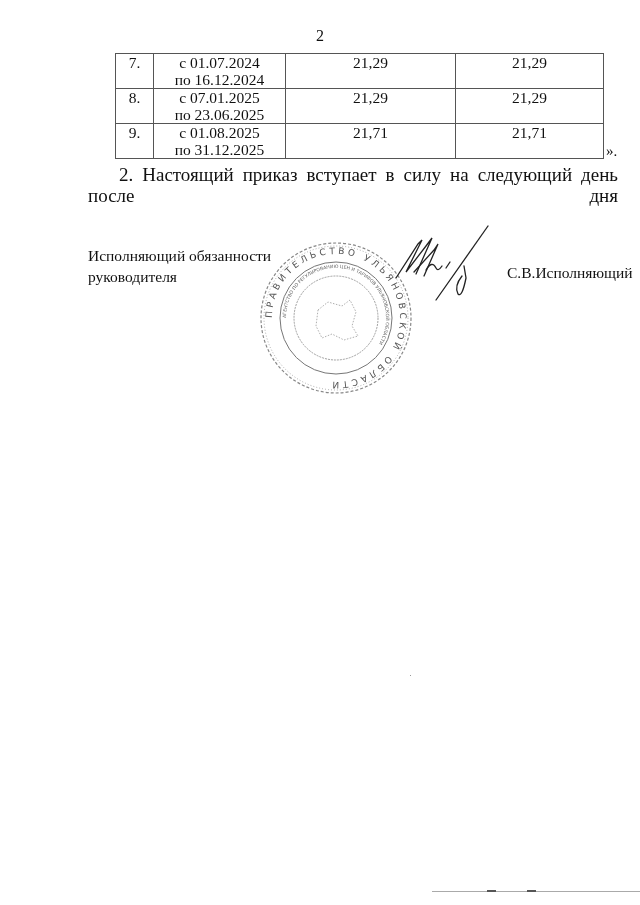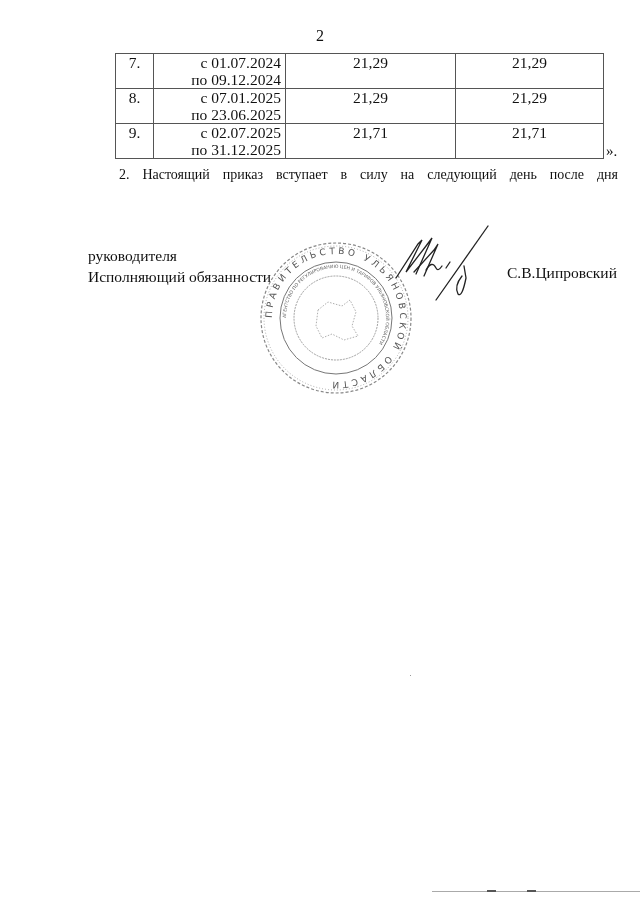--- a/index.html
+++ b/index.html
@@ -5,25 +5,25 @@
   html, body { margin: 0; padding: 0; background: #ffffff; }
   body { width: 640px; height: 905px; position: relative; overflow: hidden;
          font-family: "Liberation Serif", "DejaVu Serif", serif; color: #111; }
   .page-num { position: absolute; top: 27px; left: 0; width: 640px; text-align: center;
               font-size: 16px; }
   table.tariff { position: absolute; left: 115px; top: 53px; border-collapse: collapse;
                  font-size: 15.5px; }
   table.tariff td { border: 1.3px solid #555; vertical-align: top; padding: 0 4px;
                     line-height: 17px; height: 34px; }
   td.num { width: 29px; text-align: center; }
-  td.period { width: 123px; text-align: right; padding-left: 3px; }
+  td.period { width: 123px; text-align: center; padding-left: 3px; }
   td.v1 { width: 161px; text-align: center; }
   td.v2 { width: 139px; text-align: center; }
   .close-quote { position: absolute; left: 606px; top: 143px; font-size: 15px; }
-  .para { position: absolute; left: 88px; top: 164px; width: 530px; font-size: 14px;
+  .para { position: absolute; left: 88px; top: 164px; width: 530px; font-size: 19px;
           line-height: 21px; text-align: justify; text-align-last: left; }
   .para .first { text-indent: 31px; display: block; text-align: justify; text-align-last: justify; }
   .sign-role { position: absolute; left: 88px; top: 245px; font-size: 15.5px; line-height: 21px; }
   .sign-name { position: absolute; left: 507px; top: 264px; font-size: 15.5px; }
   .stamp { position: absolute; left: 258px; top: 240px; width: 156px; height: 156px; }
   .signature { position: absolute; left: 388px; top: 222px; width: 110px; height: 82px; }
   .speck { position: absolute; left: 410px; top: 675px; width: 1px; height: 1px; background: #999; }
   .bottom-line { position: absolute; left: 432px; top: 891px; width: 208px; height: 1px; background: #aaa; }
   .bottom-mark { position: absolute; top: 890px; height: 2px; background: #555; }
 </style>
@@ -31,54 +31,54 @@
 <body>
 
 <div class="page-num">2</div>
 
 <table class="tariff">
   <tbody>
     <tr>
       <td class="num">7.</td>
       <td class="period">
         <div>с 01.07.2024</div>
-        <div>по 09.12.2024</div>
+        <div>по 16.12.2024</div>
       </td>
       <td class="v1">21,29</td>
       <td class="v2">21,29</td>
     </tr>
     <tr>
       <td class="num">8.</td>
       <td class="period">
         <div>с 07.01.2025</div>
         <div>по 23.06.2025</div>
       </td>
       <td class="v1">21,29</td>
       <td class="v2">21,29</td>
     </tr>
     <tr>
       <td class="num">9.</td>
       <td class="period">
-        <div>с 02.07.2025</div>
+        <div>с 01.08.2025</div>
         <div>по 31.12.2025</div>
       </td>
       <td class="v1">21,71</td>
       <td class="v2">21,71</td>
     </tr>
   </tbody>
 </table>
 <div class="close-quote">».</div>
 
 <div class="para">
   <span class="first">2. Настоящий приказ вступает в силу на следующий день после дня</span>
 </div>
 
 <div class="sign-role">
+  <div>Исполняющий обязанности</div>
   <div>руководителя</div>
-  <div>Исполняющий обязанности</div>
 </div>
 
 <svg class="stamp" viewBox="0 0 156 156">
   <defs>
     <path id="outerArc" d="M 78,78 m -64,0 a 64,64 0 1,1 128,0 a 64,64 0 1,1 -128,0"></path>
     <path id="innerArc" d="M 78,78 m -50,0 a 50,50 0 1,1 100,0 a 50,50 0 1,1 -100,0"></path>
   </defs>
   <circle cx="78" cy="78" r="75" fill="none" stroke="#888" stroke-width="1.2" stroke-dasharray="3 2"></circle>
   <circle cx="78" cy="78" r="72" fill="none" stroke="#999" stroke-width="0.8" stroke-dasharray="1 2"></circle>
   <circle cx="78" cy="78" r="56" fill="none" stroke="#777" stroke-width="1"></circle>
@@ -96,18 +96,18 @@
   <g fill="none" stroke="#222" stroke-width="1.3" stroke-linecap="round">
     <path d="M8 56 L30 22 L34 18 L18 50 L38 24 L44 16 L28 52"></path>
     <path d="M26 50 L46 28 L50 22 L36 54"></path>
     <path d="M38 48 Q44 38 48 46 Q50 50 54 44"></path>
     <path d="M58 46 L62 40"></path>
     <path d="M48 78 L100 4"></path>
     <path d="M74 54 Q66 64 70 72 Q74 76 78 56 L76 44"></path>
   </g>
 </svg>
 
-<div class="sign-name">С.В.Ципровский</div>
+<div class="sign-name">С.В.Исполняющий</div>
 
 <div class="speck"></div>
 <div class="bottom-line"></div>
 <div class="bottom-mark" style="left:487px;width:9px;"></div>
 <div class="bottom-mark" style="left:527px;width:9px;"></div>
 
 </body></html>

